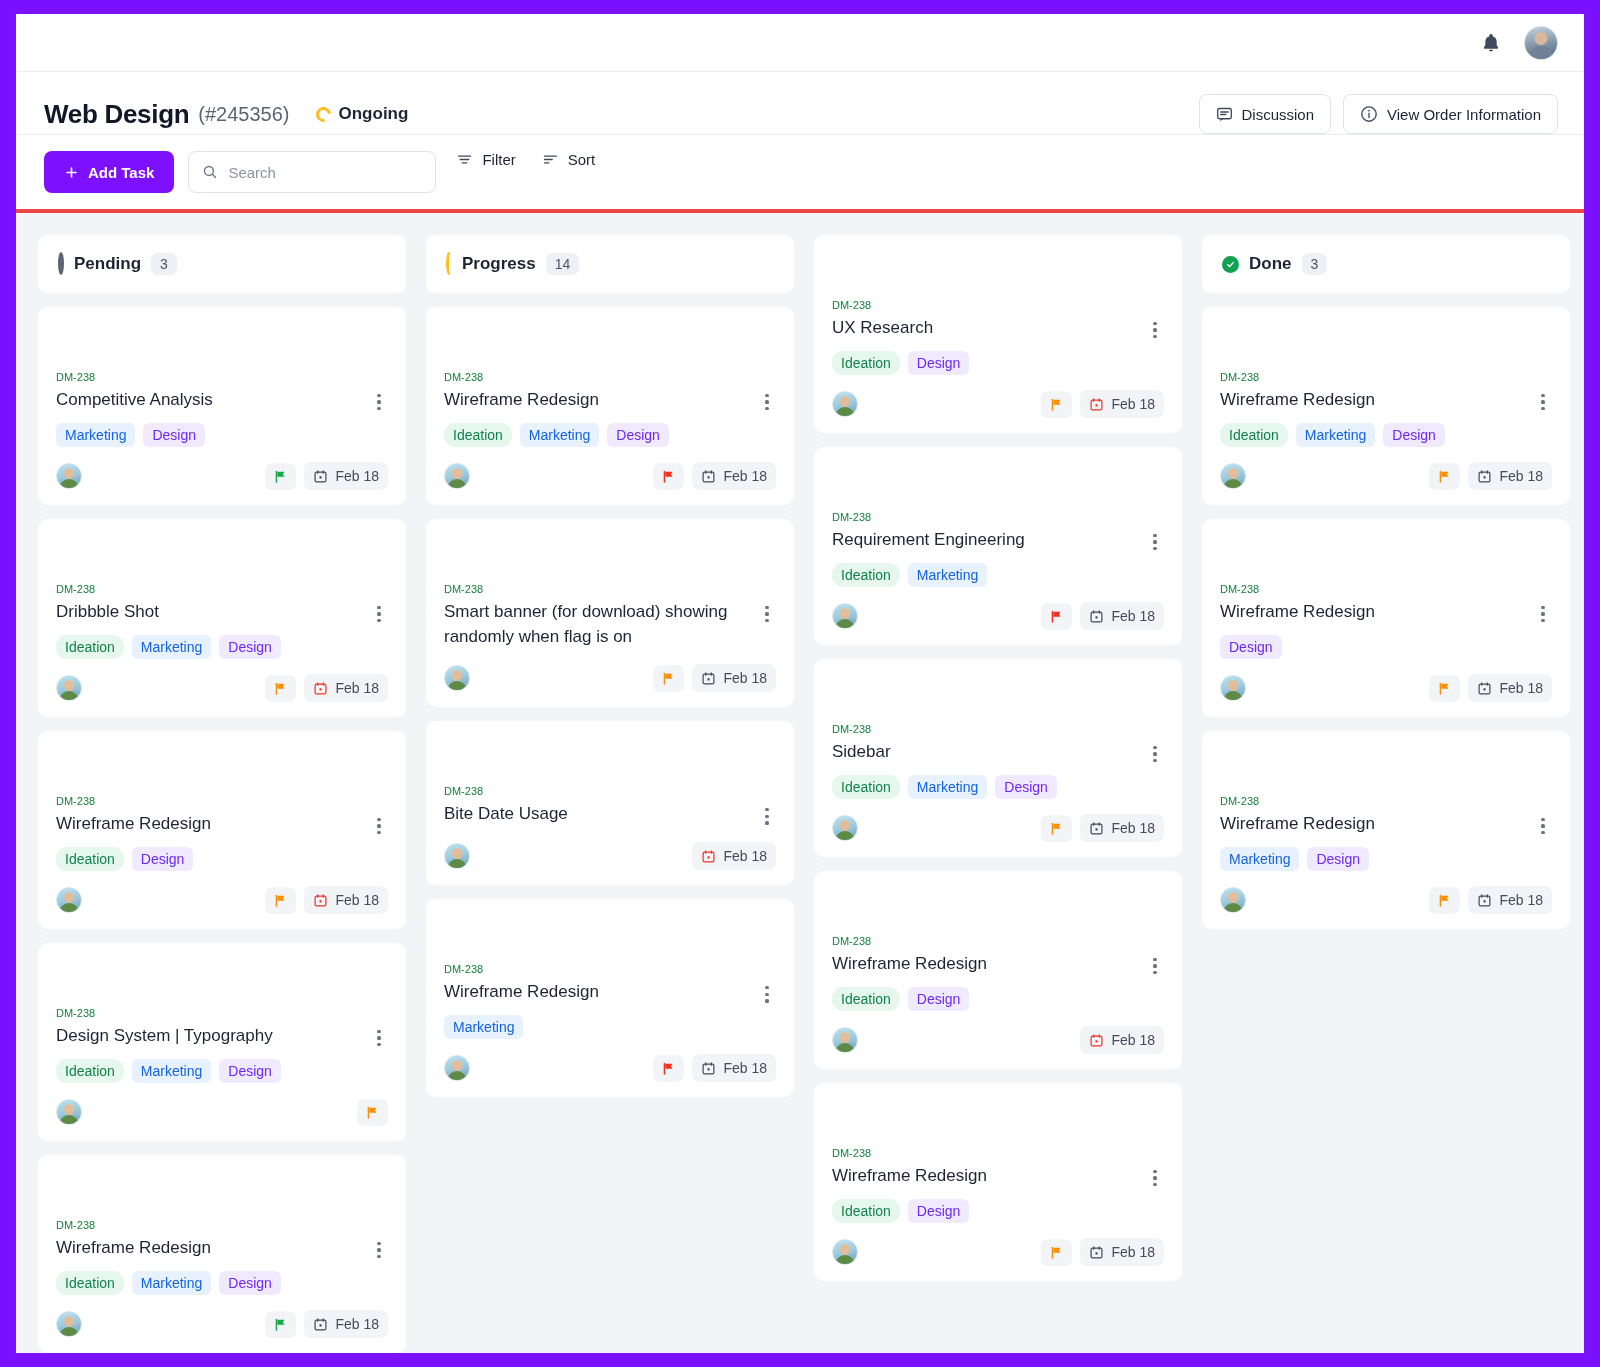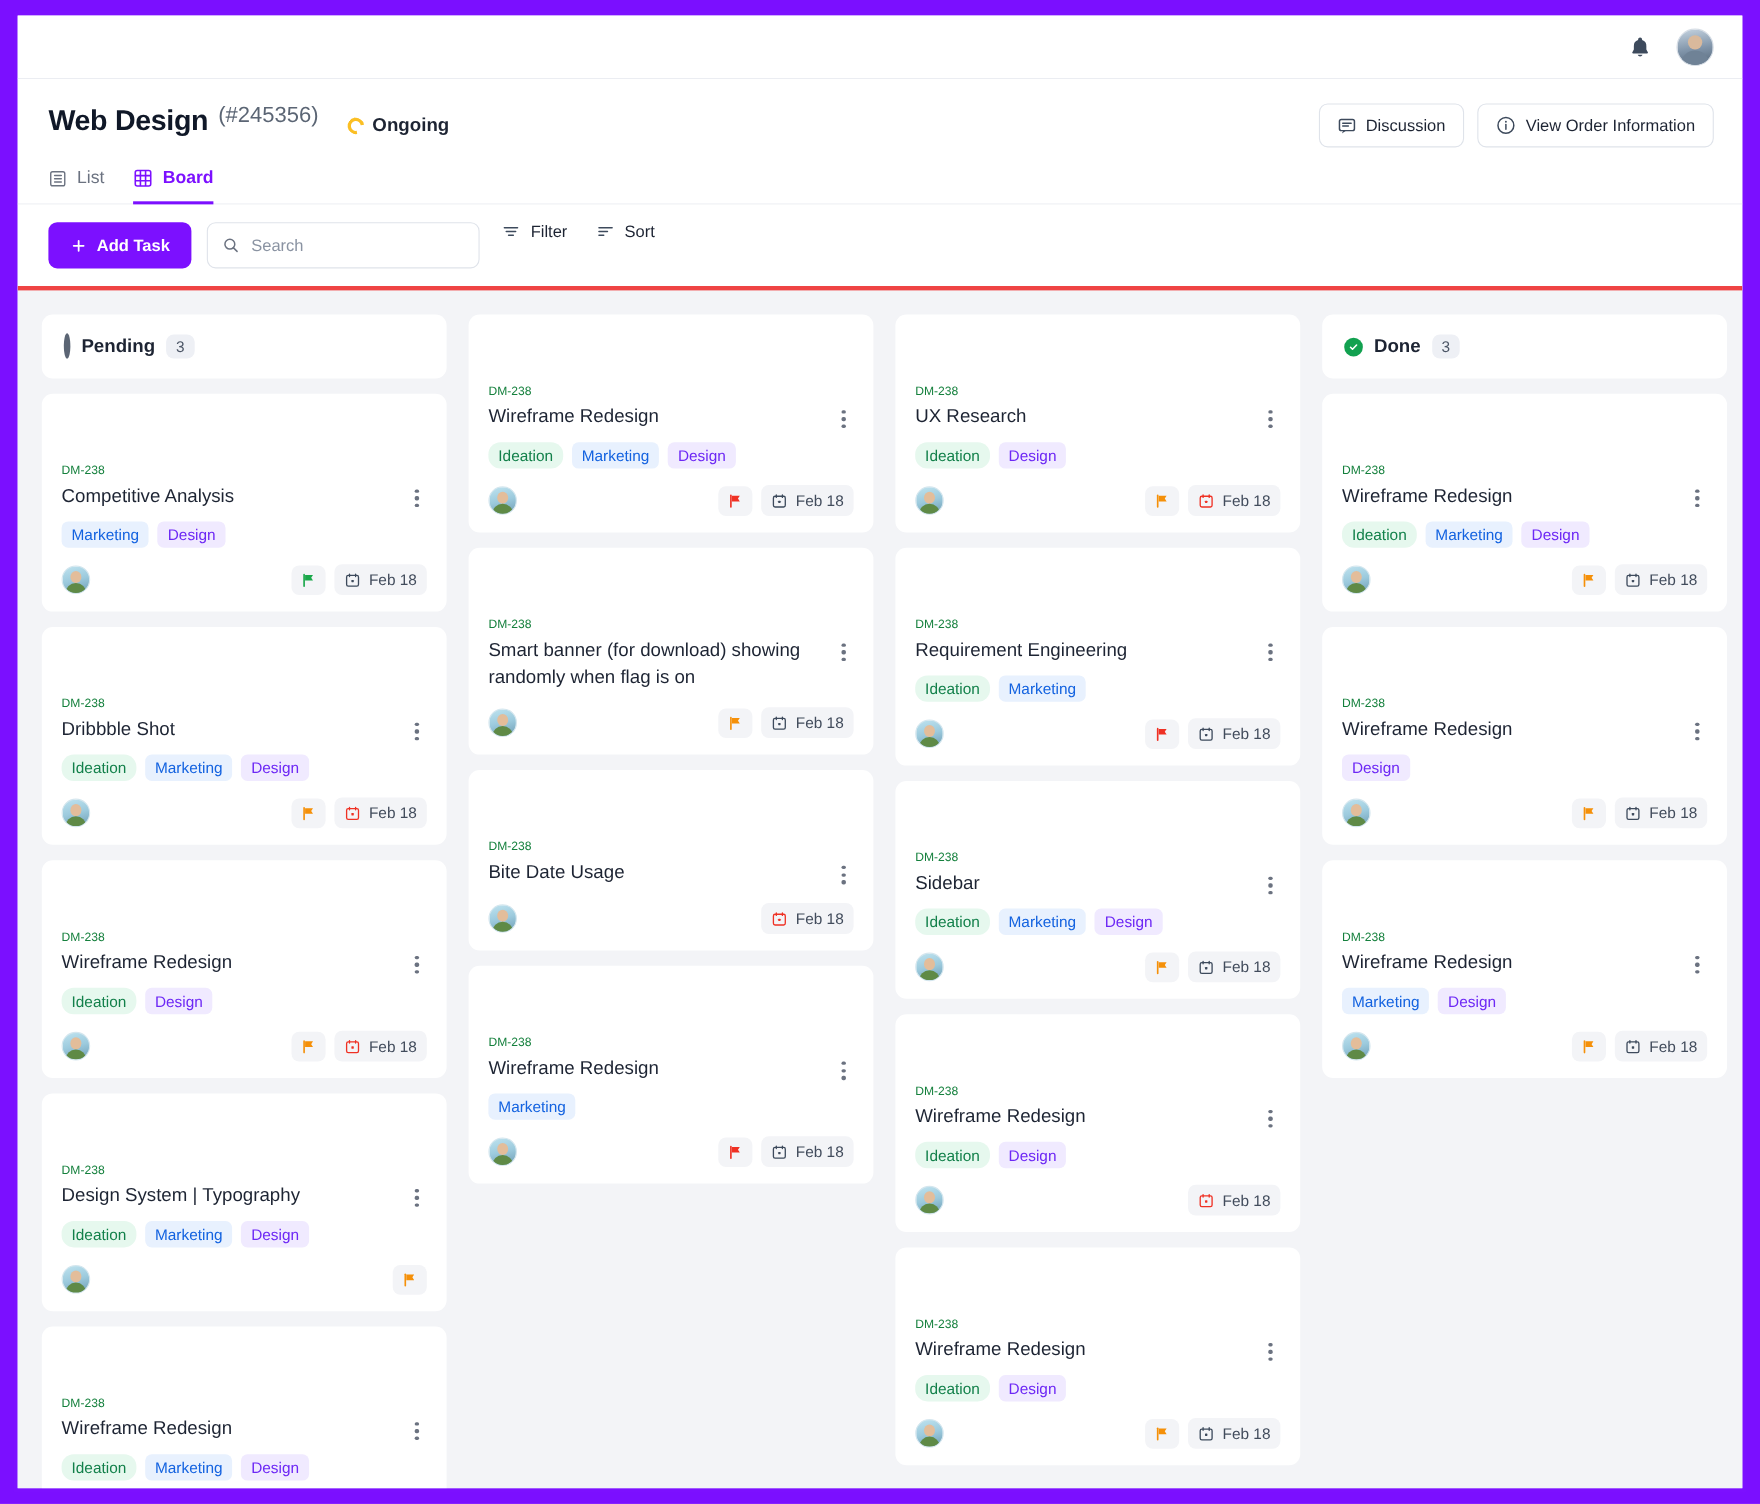--- a/index.html
+++ b/index.html
@@ -48,21 +48,21 @@
     content:""; position:absolute; left:50%; top:19px;
     width:26px; height:20px; border-radius:13px 13px 0 0;
     background:#6f8296; transform:translateX(-50%);
   }
 
   
   .page-head {
     padding: 22px 26px 0 28px;
     background: #fff;
   }
-  .title-row { display:flex; }
+  .title-row { display:flex; align-items:center; }
   .proj-title {
     font-size: 26px; font-weight: 700; color: #101828; letter-spacing: -0.3px;
   }
   .proj-id { font-size: 20px; color: #5b6574; margin-left: 9px; font-weight: 400;}
   .status-chip {
     display:flex; align-items:center; gap:8px; margin-left: 26px;
     font-size: 17px; font-weight: 600; color: #1d2433;
   }
   .ring-ongoing {
     width:15px; height:15px; border-radius:50%;
@@ -245,40 +245,20 @@
               <circle cx="10" cy="10" r="8"></circle>
               <path d="M10 9v5" stroke-linecap="round"></path>
               <circle cx="10" cy="6.3" r="0.95" fill="#3d4a5c" stroke="none"></circle>
             </svg>
           </span>
           <span>View Order Information</span>
         </button>
       </div>
     </div>
 
-    <div class="tabs">
-      <div class="tab">
-        <span>
-          <svg width="17" height="17" viewBox="0 0 20 20" fill="none" stroke="#6b7280" stroke-width="1.5">
-            <rect x="2.5" y="2.5" width="15" height="15" rx="2"></rect>
-            <path d="M6.6 6.6h7.2M6.6 10h7.2M6.6 13.4h7.2" stroke-linecap="round"></path>
-          </svg>
-        </span>
-        <span>List</span>
-      </div>
-      <div class="tab active">
-        <span>
-          <svg width="18" height="18" viewBox="0 0 20 20" fill="none" stroke="#7c10ff" stroke-width="1.6">
-            <rect x="2.2" y="2.2" width="15.6" height="15.6" rx="2"></rect>
-            <path d="M7.4 2.2v15.6M12.6 2.2v15.6M2.2 7.4h15.6M2.2 12.6h15.6"></path>
-          </svg>
-        </span>
-        <span>Board</span>
-      </div>
-    </div>
     <div class="tabs-underline"></div>
   </div>
 
   <div class="toolbar">
     <button class="btn-primary">
       <span>
         <svg width="15" height="15" viewBox="0 0 20 20" stroke="#fff" stroke-width="2.2" stroke-linecap="round">
           <path d="M10 4v12M4 10h12"></path>
         </svg>
       </span>
@@ -508,20 +488,25 @@
           <button class="add-item">
             <span>
               <svg width="14" height="14" viewBox="0 0 20 20" stroke="#1d2433" stroke-width="2" stroke-linecap="round">
                 <path d="M10 4v12M4 10h12"></path>
               </svg>
             </span>
             <span>Add Item</span>
           </button>
         </div>
         <div class="column">
+          <div class="col-head">
+            <span><span class="ring-progress"></span></span>
+            <span class="col-name">Progress</span>
+            <span class="col-count">14</span>
+          </div>
           <div class="card">
             <div class="card-key">DM-238</div>
             <div class="card-title-row">
               <div class="card-title">Wireframe Redesign</div>
               <div class="kebab">
                 <i></i>
                 <i></i>
                 <i></i>
               </div>
             </div>

